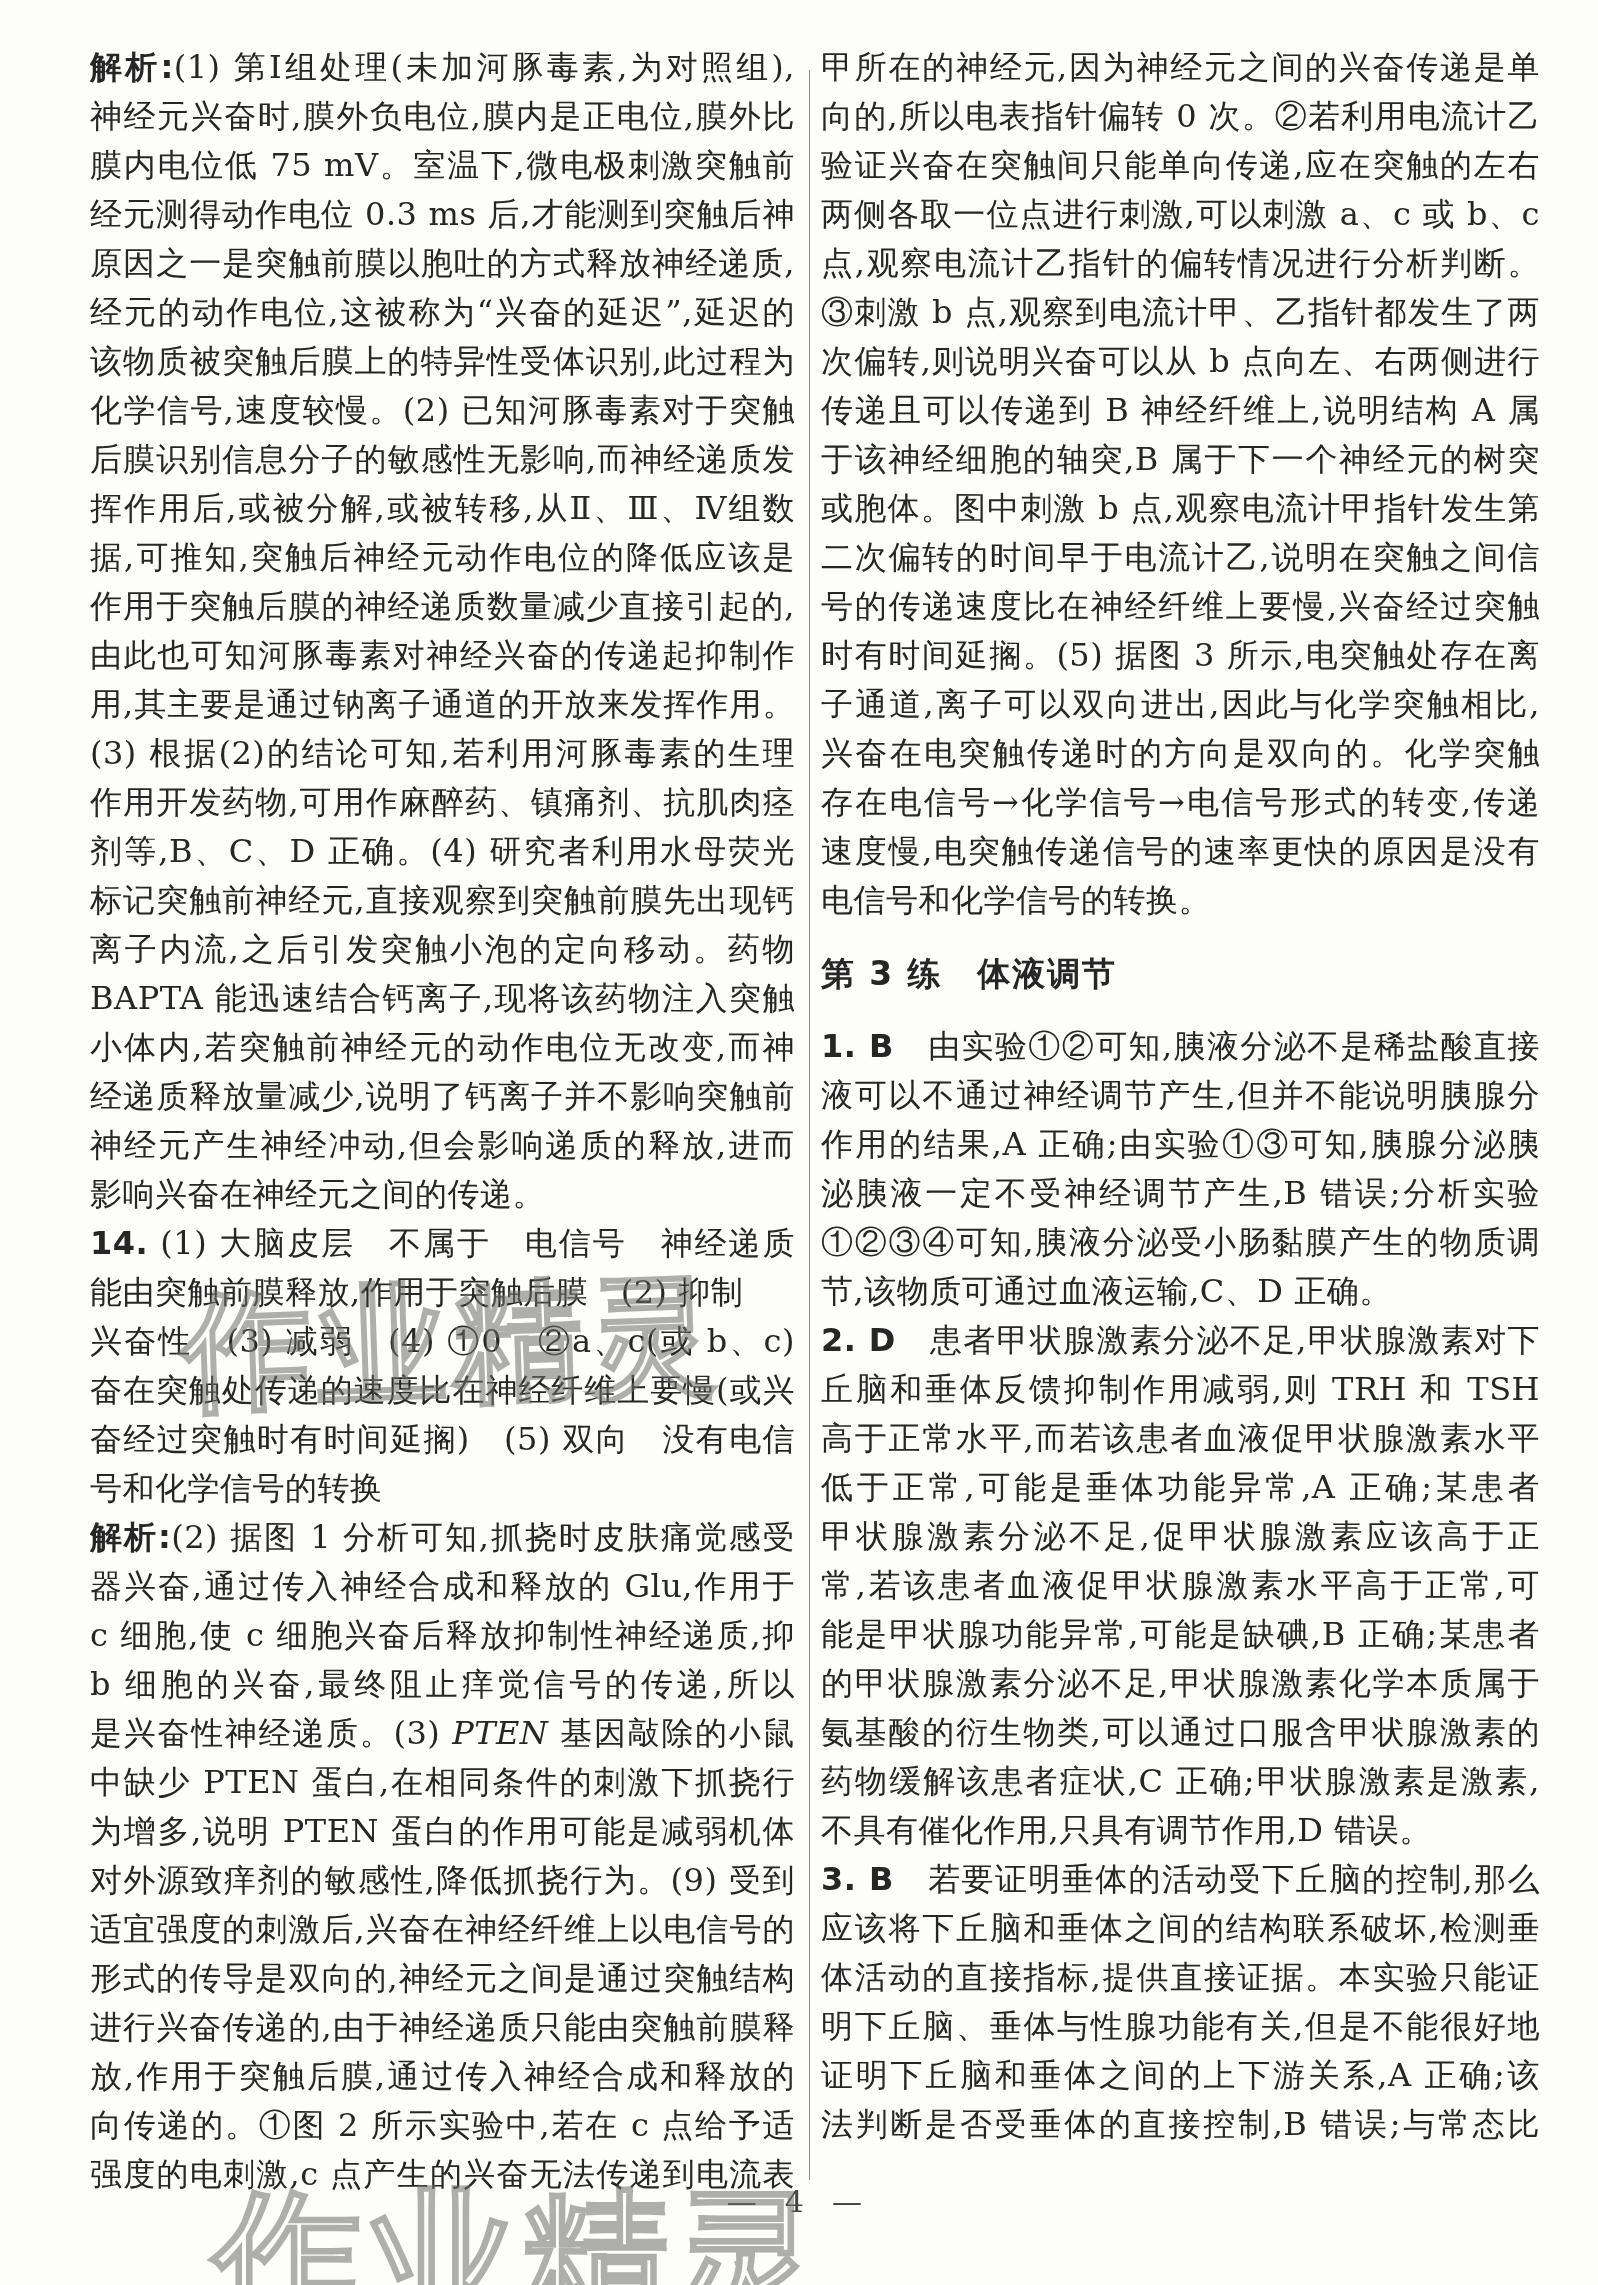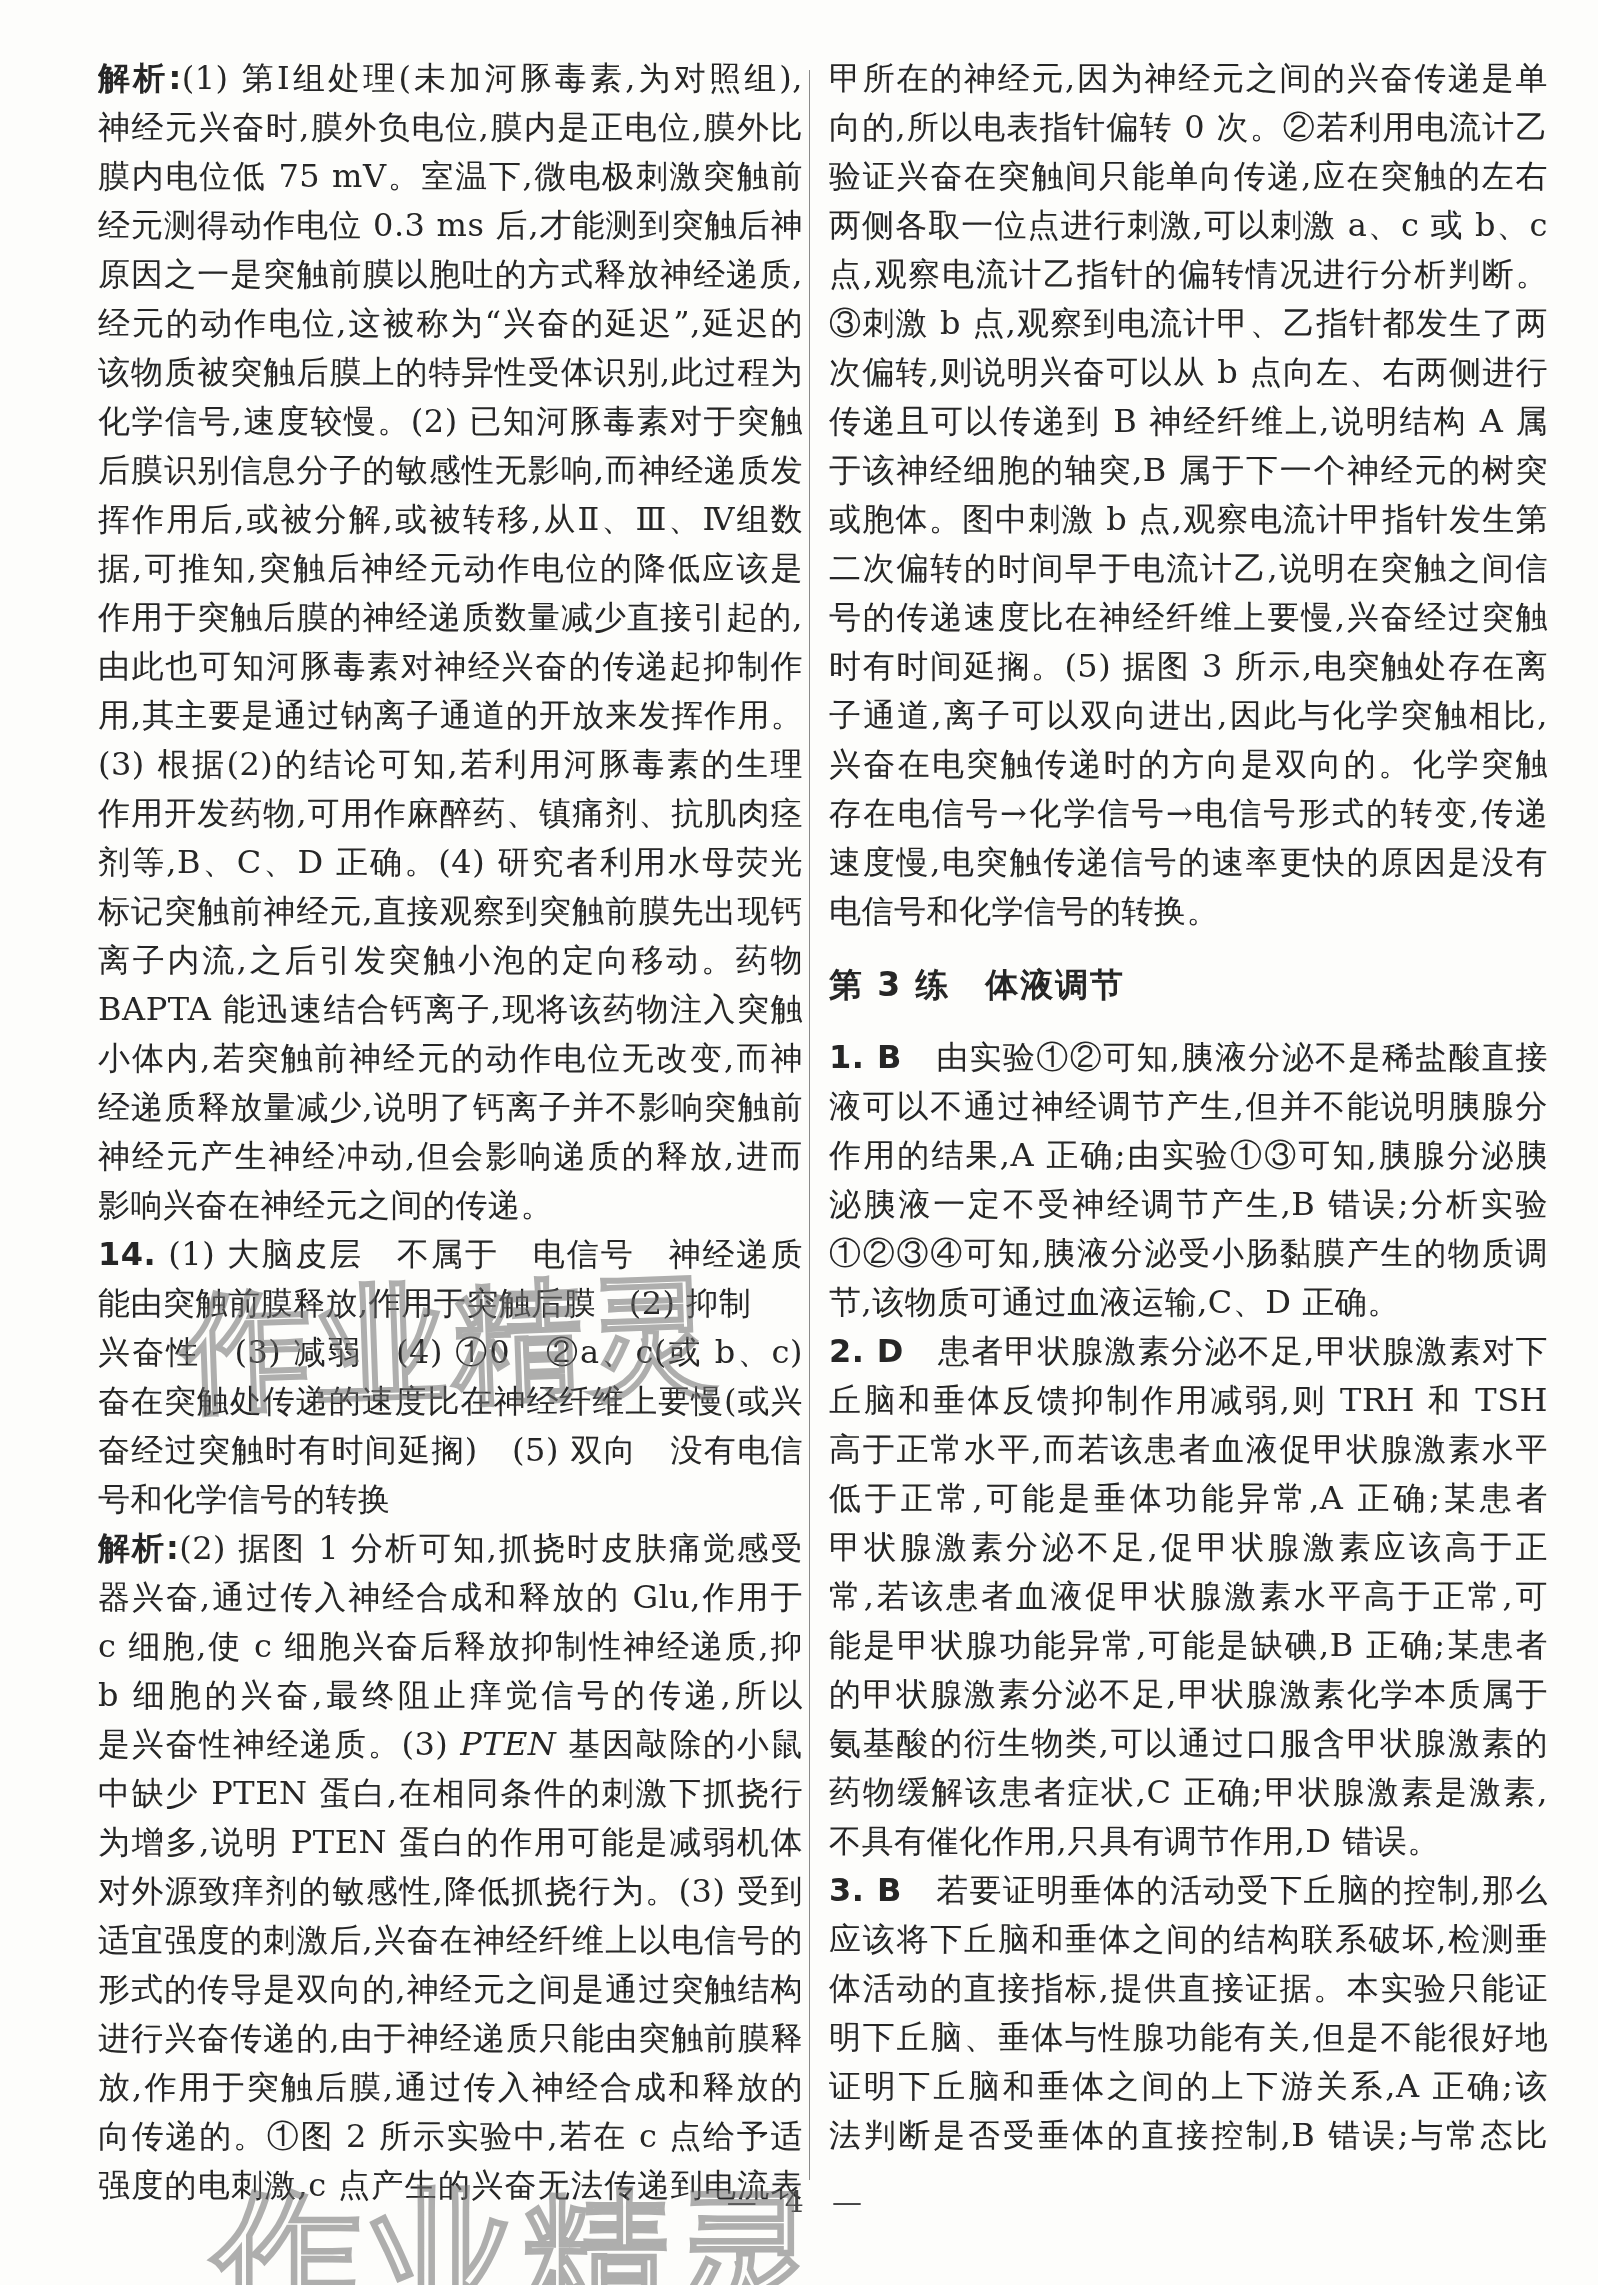--- a/index.html
+++ b/index.html
@@ -4,24 +4,23 @@
 <style>
   html, body { margin: 0; padding: 0; }
   body {
     width: 1598px; height: 2286px;
     background: #fdfdfb;
     position: relative; overflow: hidden;
     font-family: "DejaVu Serif", "Liberation Serif", serif;
     color: #262626;
   }
   .col {
-    position: absolute; top: 54px;
+    position: absolute; top: 43px;
     font-size: 32px; line-height: 49px;
     letter-spacing: 0.5px;
-    margin-left: 8px;
   }
   .col.left { left: 90px; width: 705px; }
   .col.right { left: 821px; width: 719px; }
   .line { white-space: nowrap; height: 49px; overflow: visible; }
   .line.justify { text-align: justify; text-align-last: justify; white-space: normal; overflow: hidden; }
   .bold { font-family: "DejaVu Sans", "Liberation Sans", sans-serif; font-weight: bold; }
   .ital { font-style: italic; }
   .divider {
     position: absolute; left: 809px; top: 70px; width: 1.4px; height: 2110px;
     background: #8a8a8a;
@@ -78,21 +77,21 @@
     <div class="line justify"><span>奋在突触处传递的速度比在神经纤维上要慢(或兴</span></div>
     <div class="line justify"><span>奋经过突触时有时间延搁)　(5) 双向　没有电信</span></div>
     <div class="line"><span>号和化学信号的转换</span></div>
     <div class="line justify"><span class="bold">解析:</span><span>(2) 据图 1 分析可知,抓挠时皮肤痛觉感受</span></div>
     <div class="line justify"><span>器兴奋,通过传入神经合成和释放的 Glu,作用于</span></div>
     <div class="line justify"><span>c 细胞,使 c 细胞兴奋后释放抑制性神经递质,抑制</span></div>
     <div class="line justify"><span>b 细胞的兴奋,最终阻止痒觉信号的传递,所以 Glu</span></div>
     <div class="line justify"><span>是兴奋性神经递质。(3) </span><span class="ital">PTEN</span><span> 基因敲除的小鼠</span></div>
     <div class="line justify"><span>中缺少 PTEN 蛋白,在相同条件的刺激下抓挠行</span></div>
     <div class="line justify"><span>为增多,说明 PTEN 蛋白的作用可能是减弱机体</span></div>
-    <div class="line justify"><span>对外源致痒剂的敏感性,降低抓挠行为。(3) 受到</span></div>
+    <div class="line justify"><span>对外源致痒剂的敏感性,降低抓挠行为。(9) 受到</span></div>
     <div class="line justify"><span>适宜强度的刺激后,兴奋在神经纤维上以电信号的</span></div>
     <div class="line justify"><span>形式的传导是双向的,神经元之间是通过突触结构</span></div>
     <div class="line justify"><span>进行兴奋传递的,由于神经递质只能由突触前膜释</span></div>
     <div class="line justify"><span>放,作用于突触后膜,通过传入神经合成和释放的</span></div>
     <div class="line justify"><span>向传递的。①图 2 所示实验中,若在 c 点给予适宜</span></div>
     <div class="line justify"><span>强度的电刺激,c 点产生的兴奋无法传递到电流表</span></div>
   </div>
 <div class="divider"></div>
 <div class="col right">
   <div id="rightBefore">

